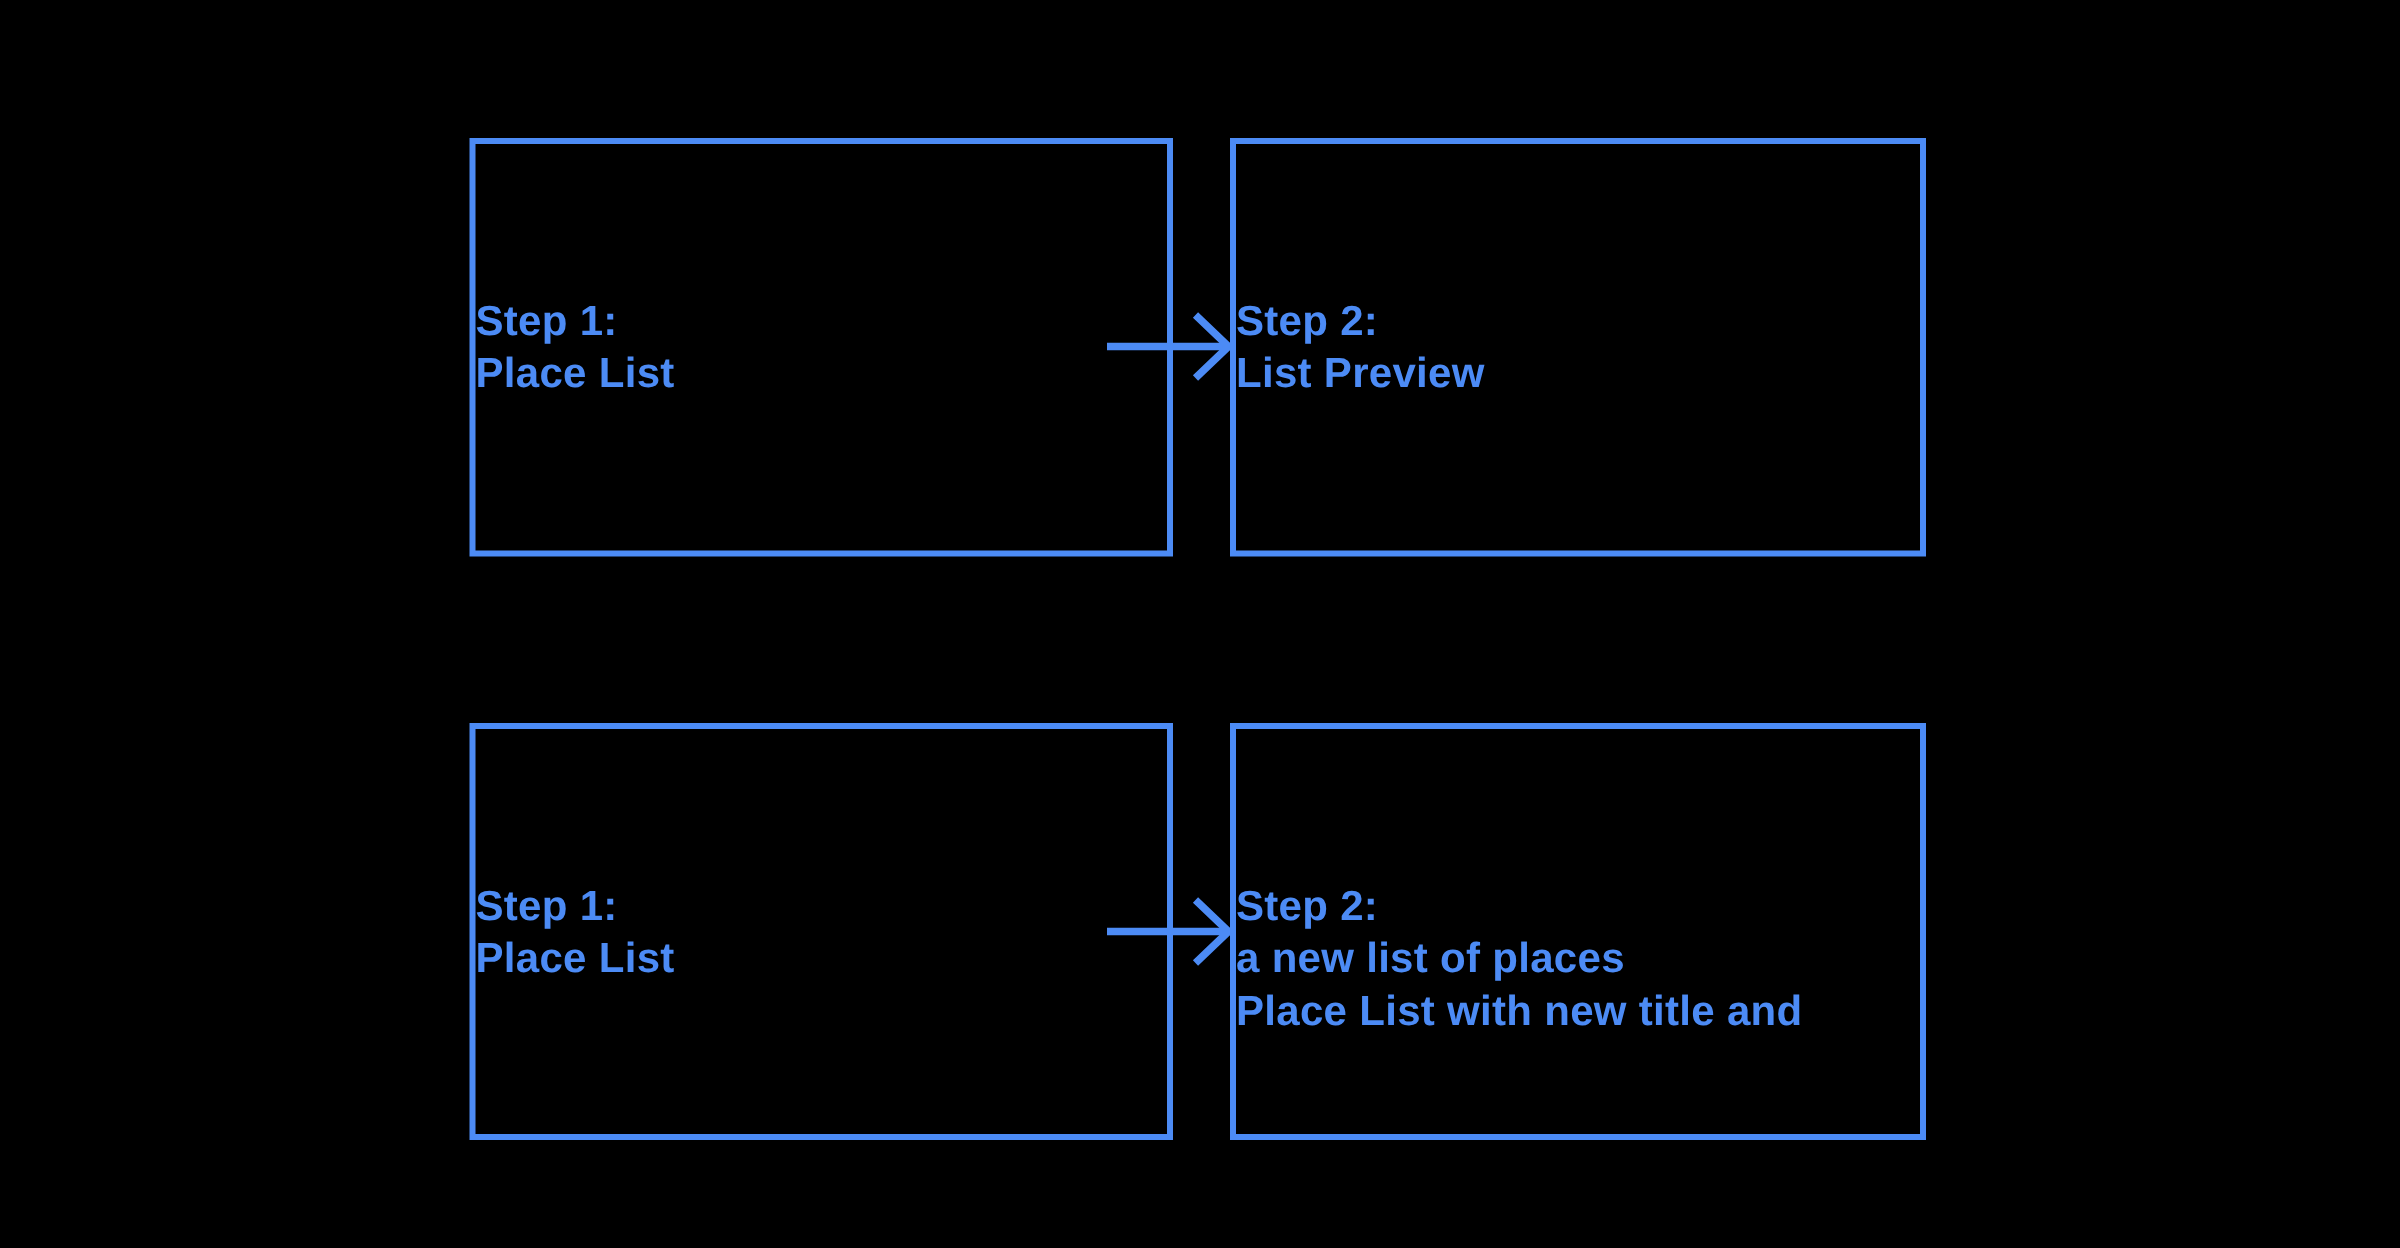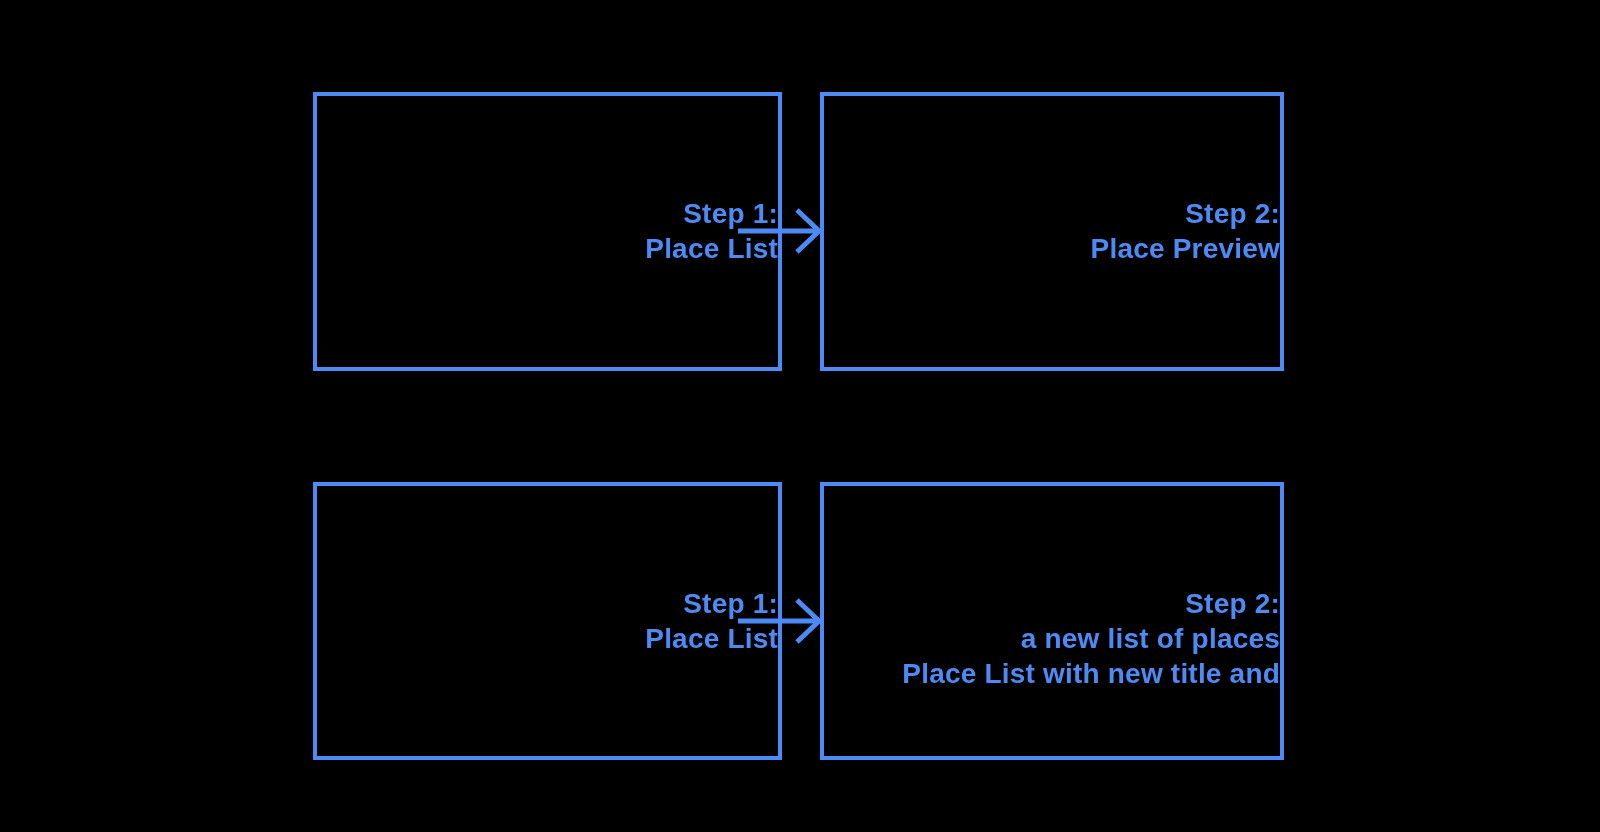--- a/index.html
+++ b/index.html
@@ -13,21 +13,21 @@
   }
   .diagram {
     position: relative;
     width: 1600px; height: 832px;
     background: var(--bg);
   }
   .flow-box {
     position: absolute;
     border: 4px solid var(--accent);
     background: var(--bg);
-    text-align: right;
+    text-align: left;
     padding-top: 100px;
   }
   .box-1 { left: 313px; top:  92px; width: 469px; height: 279px; }
   .box-2 { left: 820px; top:  92px; width: 464px; height: 279px; }
   .box-3 { left: 313px; top: 482px; width: 469px; height: 278px; }
   .box-4 { left: 820px; top: 482px; width: 464px; height: 278px; }
   .box-text {
     color: var(--accent);
     font-size: 28px;
     font-weight: 700;
@@ -63,21 +63,21 @@
   <div class="arrow arrow-1">
     <svg width="88" height="52" viewBox="0 0 88 52" aria-hidden="true">
       <line x1="1" y1="26" x2="81" y2="26"></line>
       <polyline points="60,5 82,26 60,47"></polyline>
     </svg>
   </div>
 
   <div class="flow-box box-2">
     <div class="box-text">
       <div>Step 2:</div>
-      <div>Place Preview</div>
+      <div>List Preview</div>
 
     </div>
   </div>
 
   <div class="flow-box box-3">
     <div class="box-text">
       <div>Step 1:</div>
       <div>Place List</div>
 
     </div>

